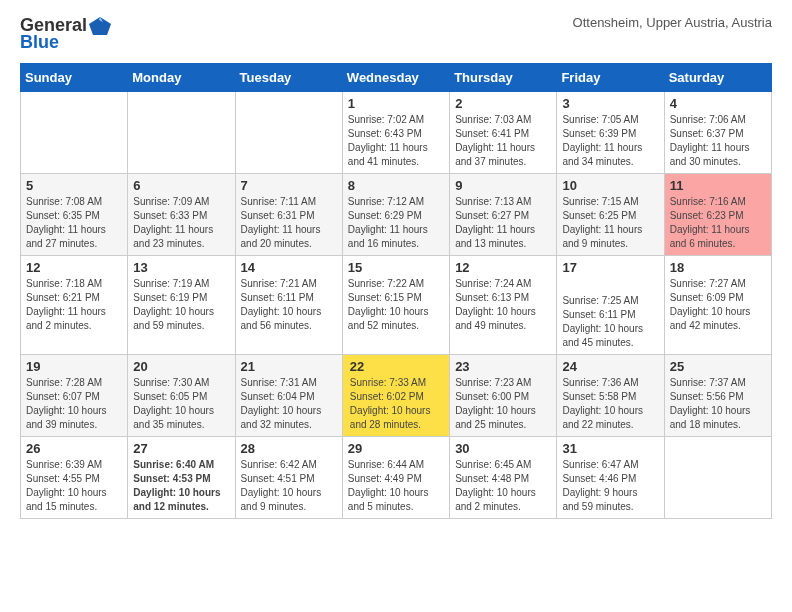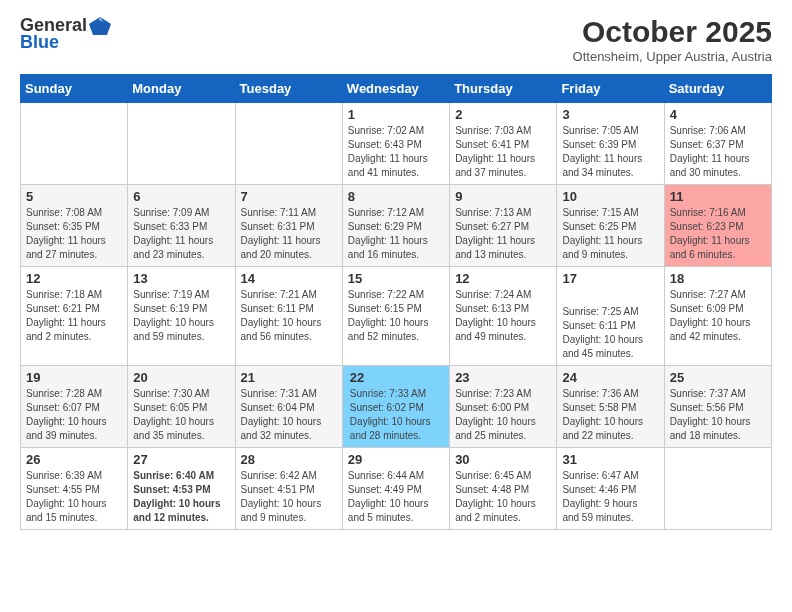--- a/index.html
+++ b/index.html
@@ -63,21 +63,20 @@
           <polygon points="11,0 14,5 10,3" fill="#a0c8f0"></polygon>
         </svg>
       </div>
       <div style="margin-top:-4px;">
         <span style="font-size:18px; font-weight:bold; color:#1565c0;">Blue</span>
       </div>
     </div>
   </div>
 </div>
     <div style="text-align: right;">
-  <div style="font-size:30px; font-weight:bold; color:#333;">October 2025</div>
   <div style="font-size:13px; color:#555;">Ottensheim, Upper Austria, Austria</div>
 </div>
   </div>
 
 <table class="calendar">
   <thead>
     <tr>
     <th>Sunday</th>
         <th>Monday</th>
         <th>Tuesday</th>
@@ -238,21 +237,21 @@
 Daylight: 10 hours
 and 35 minutes.</div>
         </td>
         <td style="background: rgb(245, 245, 245);">
           <div class="day-number">21</div>
           <div class="day-info" style="white-space: pre-line;">Sunrise: 7:31 AM
 Sunset: 6:04 PM
 Daylight: 10 hours
 and 32 minutes.</div>
         </td>
-        <td style="background: #7dd3fc; padding-left: 7px;">
+        <td style="background: #fde047; padding-left: 7px;">
           <div class="day-number">22</div>
           <div class="day-info" style="white-space: pre-line;">Sunrise: 7:33 AM
 Sunset: 6:02 PM
 Daylight: 10 hours
 and 28 minutes.</div>
         </td>
         <td style="background: rgb(245, 245, 245);">
           <div class="day-number">23</div>
           <div class="day-info" style="white-space: pre-line;">Sunrise: 7:23 AM
 Sunset: 6:00 PM

